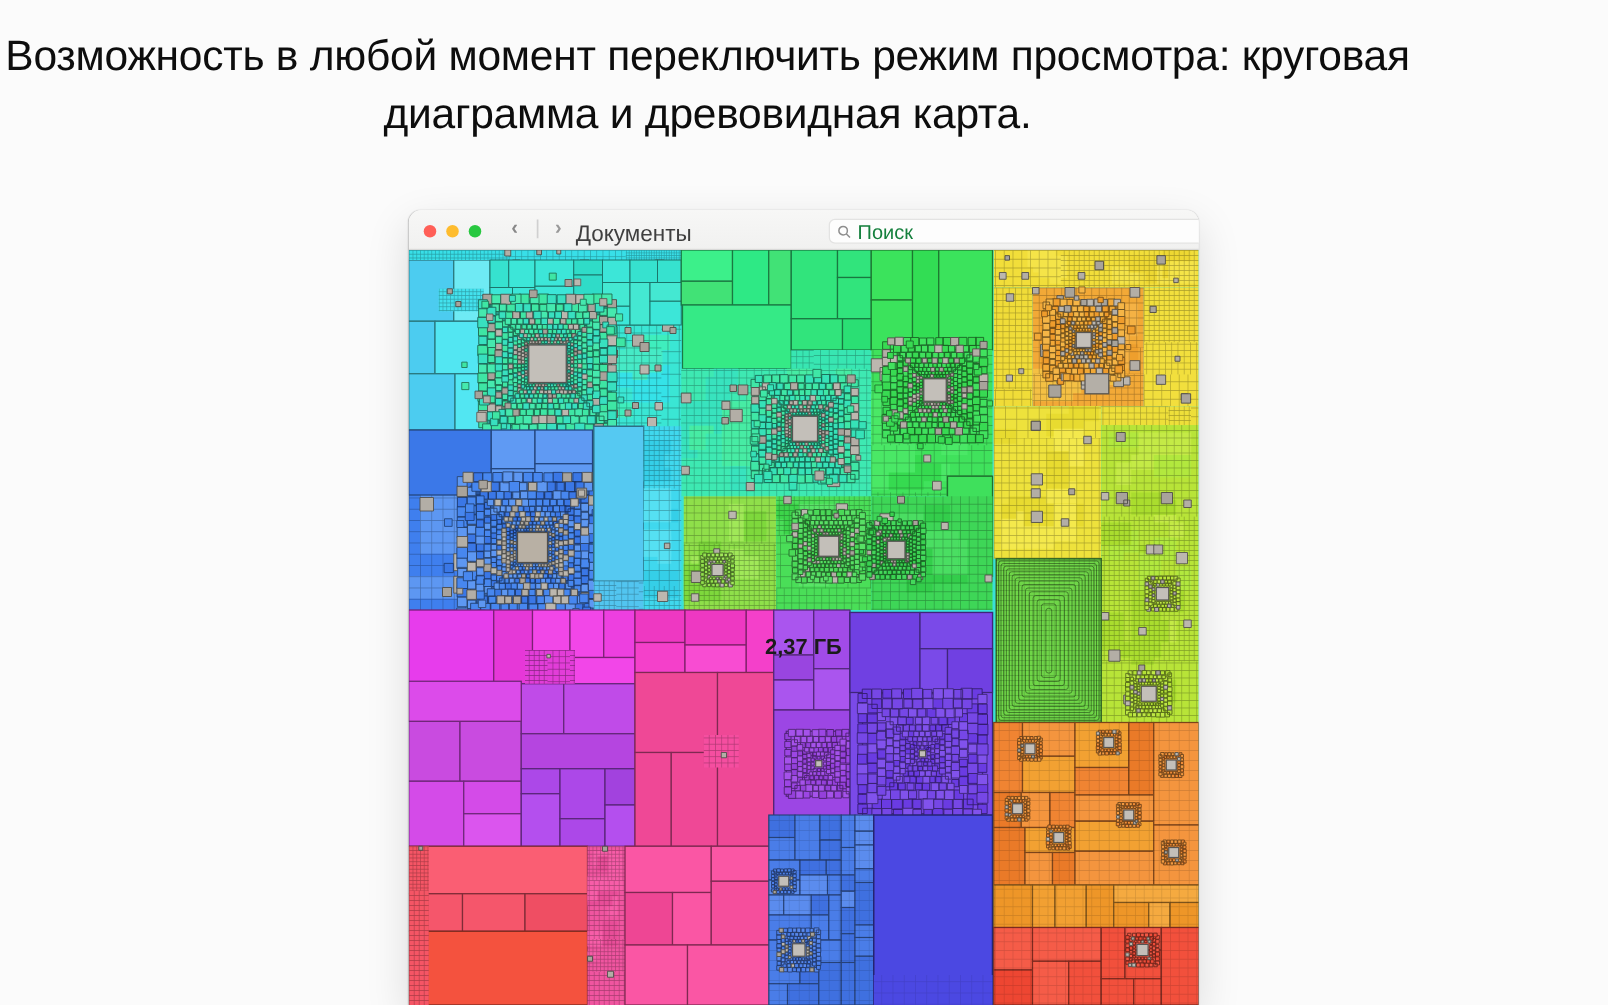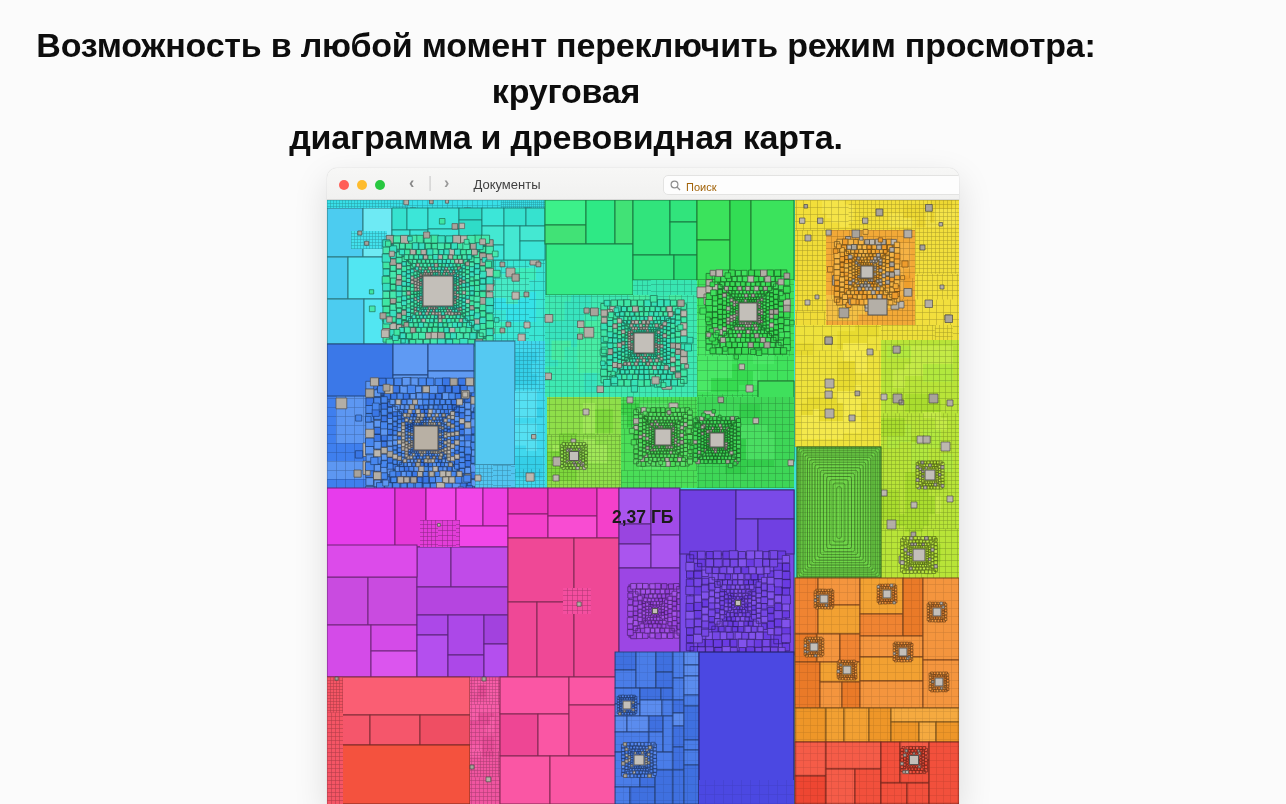--- a/index.html
+++ b/index.html
@@ -1,22 +1,22 @@
 <!DOCTYPE html>
 <html><head><meta charset="utf-8">
 <style>
 *{margin:0;padding:0;box-sizing:border-box}
 html,body{width:1286px;height:804px;background:#fbfbfb;font-family:"Liberation Sans",sans-serif;overflow:hidden}
-.head{position:absolute;left:0;top:22px;width:1132px;text-align:center;font-weight:bold;font-size:34px;line-height:46px;color:#0d0d0d;letter-spacing:-0.2px}
+.head{position:absolute;left:0;top:22px;width:1132px;text-align:center;font-weight:normal;font-size:34px;line-height:46px;color:#0d0d0d;letter-spacing:-0.2px}
 .win{position:absolute;left:327px;top:168px;width:632px;height:636px;border-radius:10px 10px 0 0;background:#f6f6f6;box-shadow:0 12px 34px rgba(0,0,0,.13),0 0 1px rgba(0,0,0,.28);overflow:hidden}
 .tbar{position:absolute;left:0;top:0;width:632px;height:32px;background:linear-gradient(#f7f7f6,#f1f1f0);border-bottom:1px solid #d9d9d8}
 .dot{position:absolute;top:12px;width:10px;height:10px;border-radius:50%}
 .nav{position:absolute;top:6px;color:#8e8e8e;font-size:16px;font-weight:bold}
-.ttl{position:absolute;top:9px;left:119px;width:122px;text-align:center;font-size:13px;color:#3f3f3f}
-.search{position:absolute;left:336px;top:7px;width:351px;height:20px;background:#fdfdfd;border:1px solid #e3e3e2;border-radius:5px;color:#a16207;font-size:11px;line-height:18px}
+.ttl{position:absolute;top:9px;left:119px;width:122px;text-align:center;font-size:18px;color:#3f3f3f}
+.search{position:absolute;left:336px;top:7px;width:351px;height:20px;background:#fdfdfd;border:1px solid #e3e3e2;border-radius:5px;color:#15803d;font-size:16px;line-height:18px}
 .search span{position:absolute;left:22px;top:2px}
 .mag{position:absolute;left:6px;top:4px}
 .content{position:absolute;left:0;top:32px;width:632px;height:740px}
 </style></head>
 <body>
 <div class="head">Возможность в любой момент переключить режим просмотра: круговая<br>диаграмма и древовидная карта.</div>
 <div class="win">
 <div class="tbar">
 <div class="dot" style="left:12px;background:#ff5f57"></div>
 <div class="dot" style="left:30px;background:#febc2e"></div>

